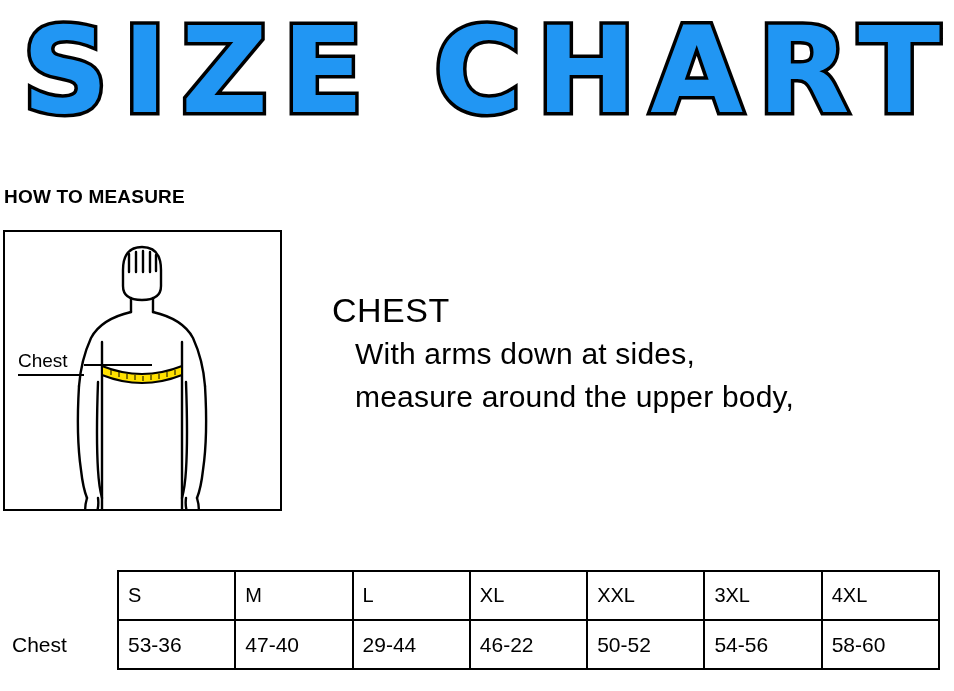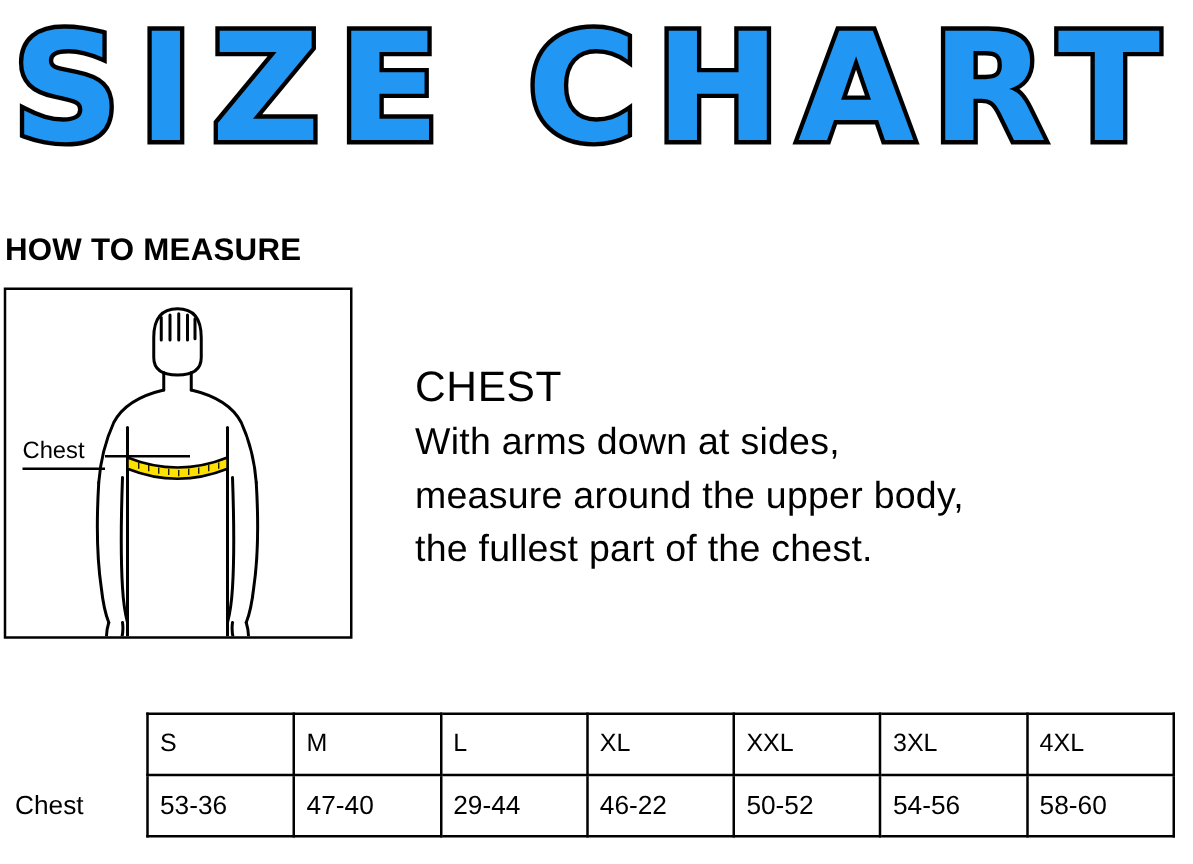--- a/index.html
+++ b/index.html
@@ -13,33 +13,33 @@
     height: 691px;
     position: relative;
     font-family: "Liberation Sans", sans-serif;
     color: #000000;
     overflow: hidden;
   }
 
   
   .title-wrap {
     position: absolute;
-    left: 4px;
+    left: 16px;
     top: 0;
     width: 884px;
     height: 150px;
   }
   .title-svg { display: block; }
 
   
   .how-to {
     position: absolute;
     left: 4px;
     top: 186px;
-    font-size: 25px;
+    font-size: 19px;
     font-weight: bold;
     letter-spacing: 0.2px;
     font-family: "Liberation Sans", sans-serif;
   }
 
   
   .figure-box {
     position: absolute;
     left: 3px;
     top: 230px;
@@ -85,20 +85,21 @@
     font-size: 34px;
     line-height: 44px;
     font-family: "Liberation Sans", sans-serif;
     letter-spacing: 0.5px;
   }
   .desc-body {
     font-size: 30px;
     line-height: 43px;
     font-family: "Liberation Sans", sans-serif;
     letter-spacing: 0.2px;
+    margin-left: 23px;
   }
   .desc-body div { white-space: nowrap; }
 
   
   .size-table {
     position: absolute;
     left: 0px;
     top: 570px;
     width: 940px;
     border-collapse: collapse;
@@ -168,21 +169,20 @@
 
 <div class="chest-label">Chest</div>
 <div class="chest-underline"></div>
 <div class="chest-leader"></div>
 
 <div class="desc">
   <div class="desc-title">CHEST</div>
   <div class="desc-body">
     <div>With arms down at sides,</div>
     <div>measure around the upper body,</div>
-    <div>the fullest part of the chest.</div>
   </div>
 </div>
 
 <table class="size-table">
   <tbody>
       <tr class="header-row">
     <td class="rowhead"></td>
     <td>S</td>
     <td>M</td>
     <td>L</td>

